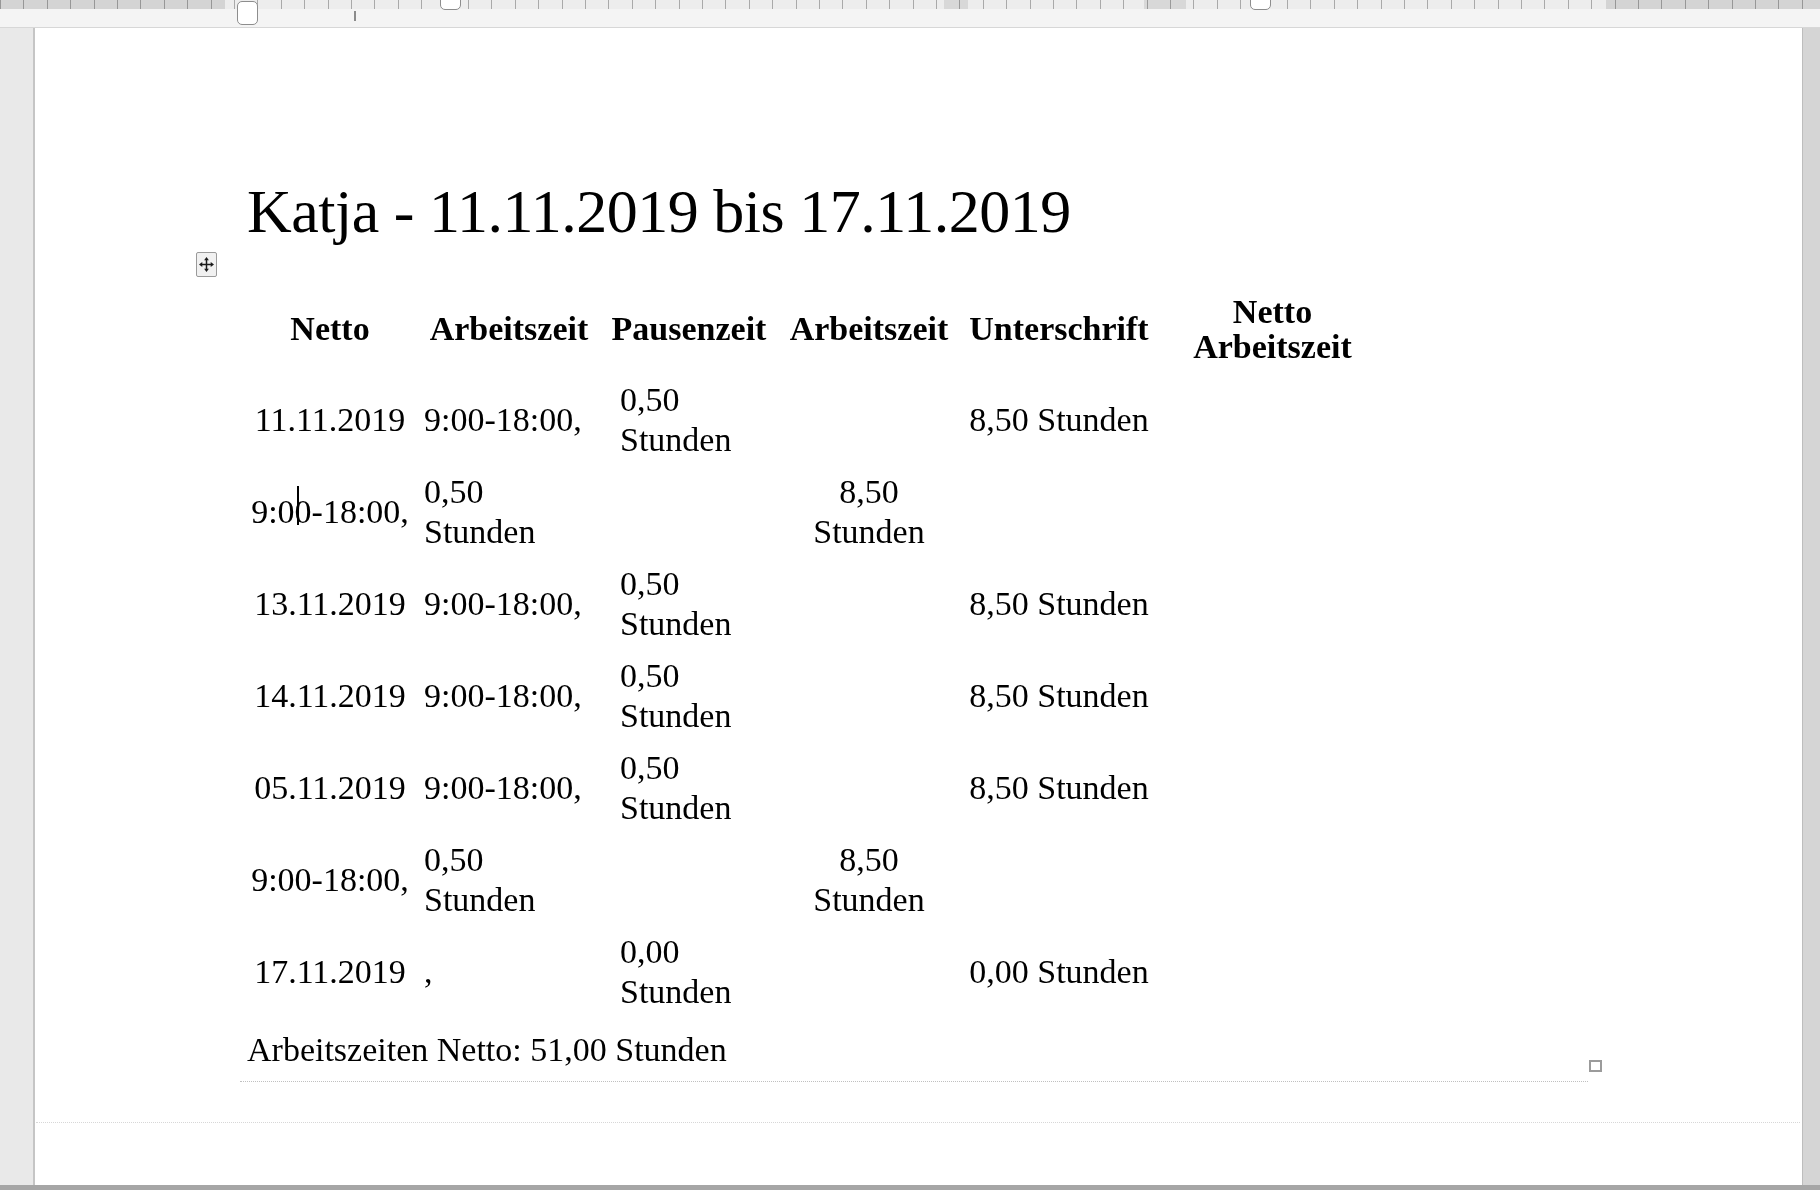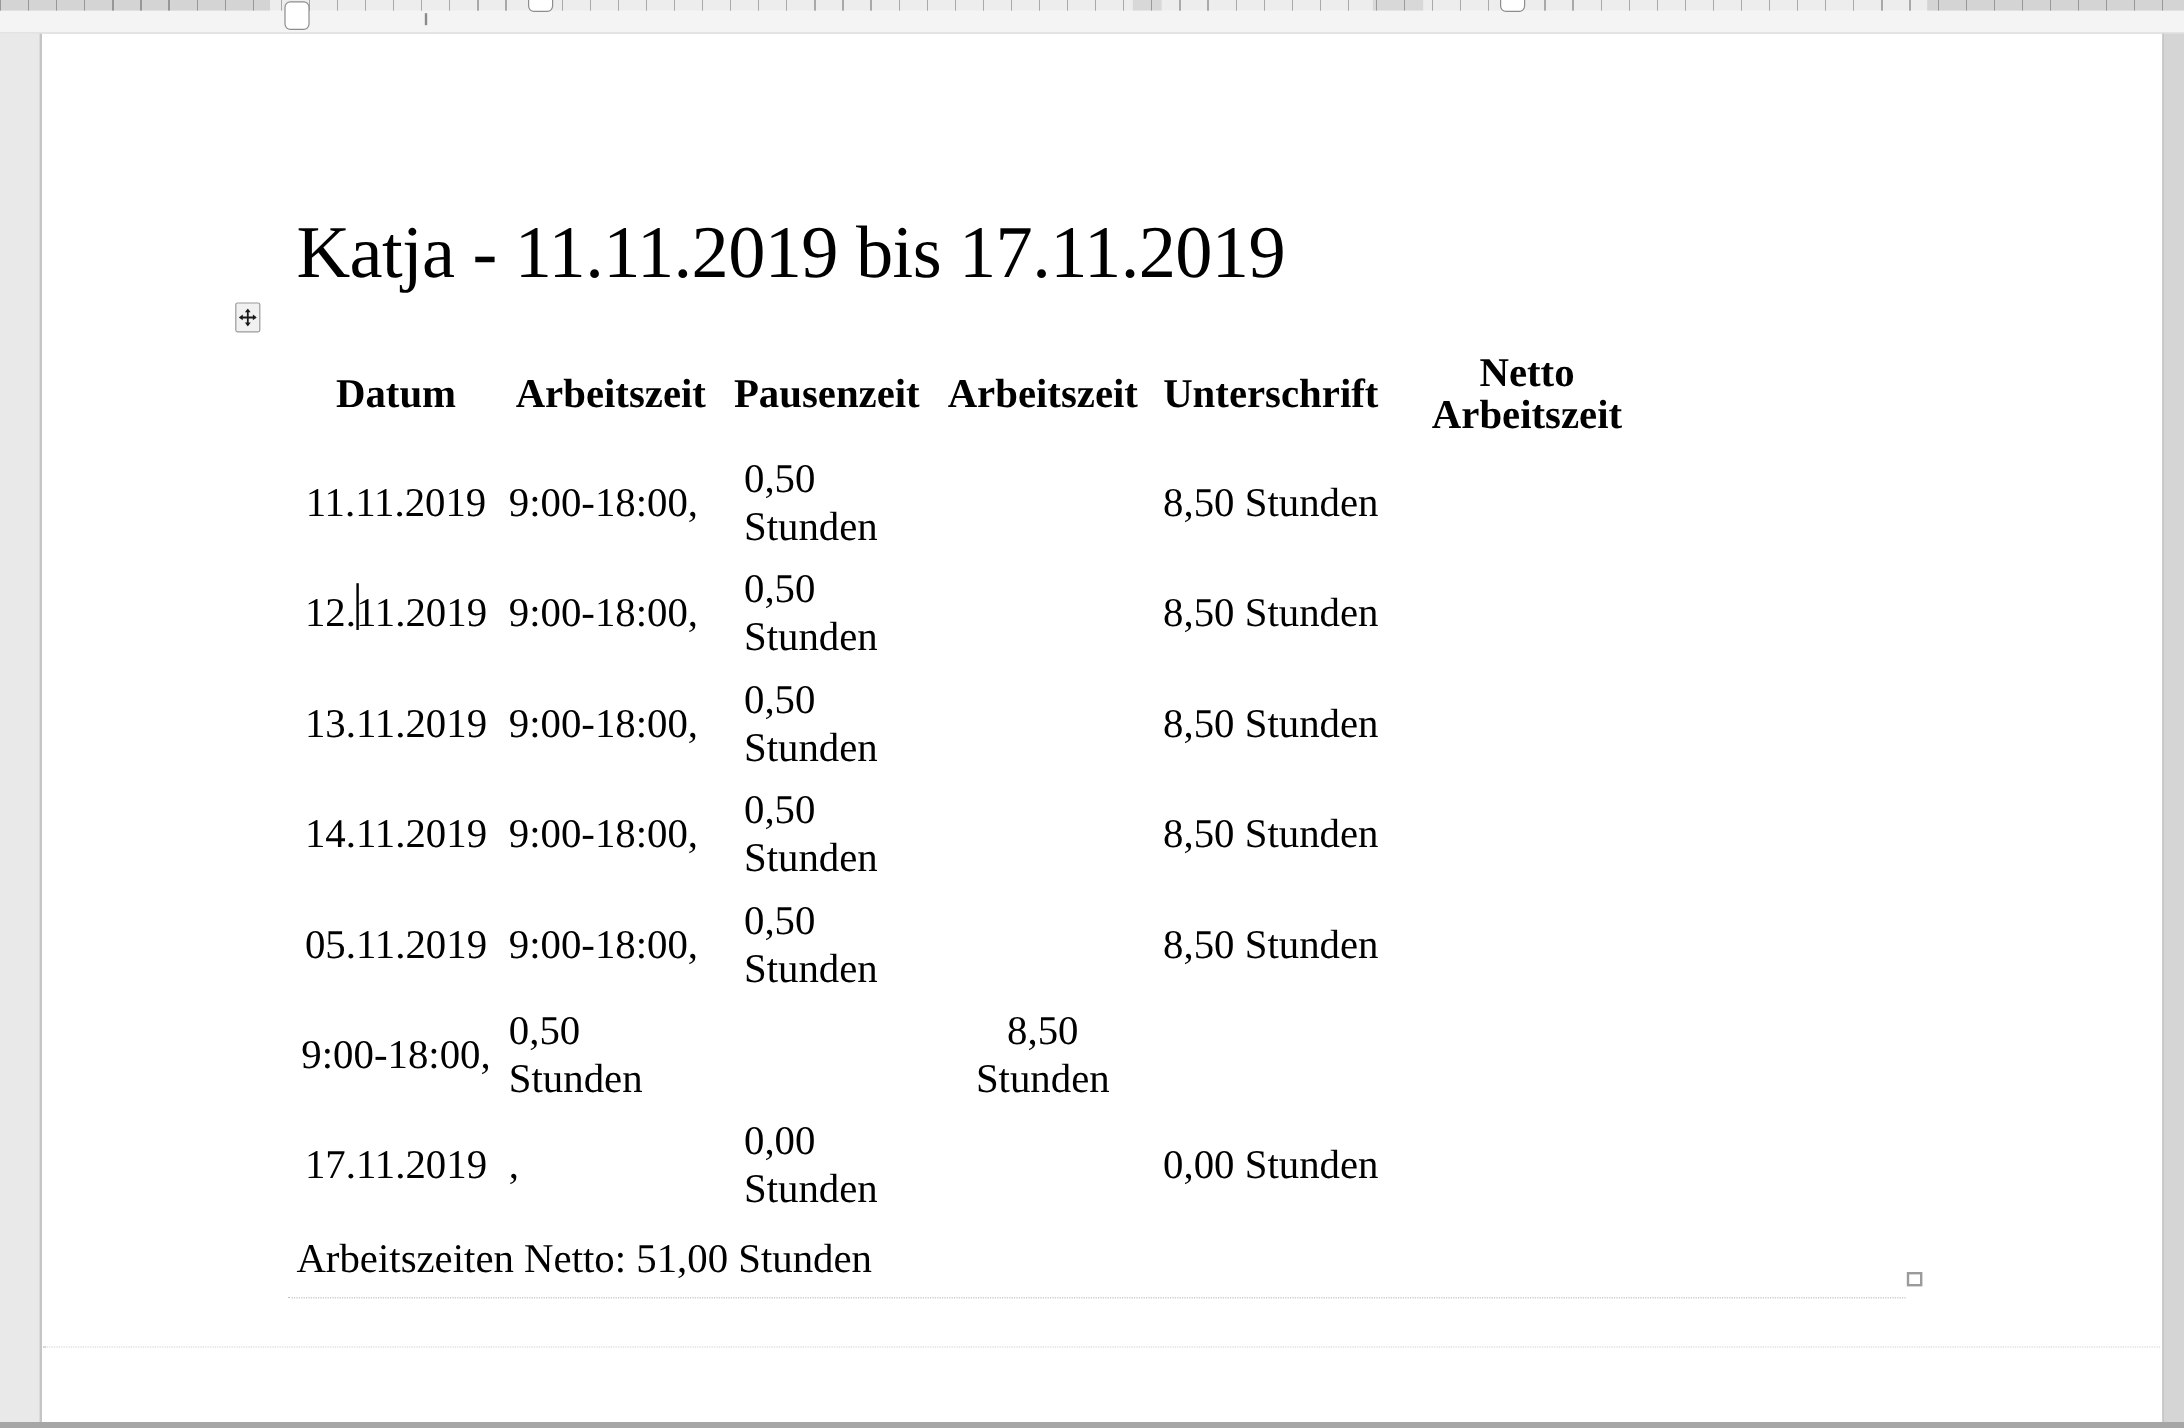--- a/index.html
+++ b/index.html
@@ -80,21 +80,21 @@
     <span>
       <svg width="15" height="15" viewBox="0 0 20 20">
         <path fill="#1a1a1a" d="M10 0 L13.2 4.4 L11 4.4 L11 8.9 L15.6 8.9 L15.6 6.8 L20 10 L15.6 13.2 L15.6 11.1 L11 11.1 L11 15.6 L13.2 15.6 L10 20 L6.8 15.6 L9 15.6 L9 11.1 L4.4 11.1 L4.4 13.2 L0 10 L4.4 6.8 L4.4 8.9 L9 8.9 L9 4.4 L6.8 4.4 Z"></path>
       </svg>
     </span>
   </div>
 
   <div class="tbl">
     <div class="hrow">
       <div class="cell hcell">
-        <span>Datum</span>
+        <span>Netto</span>
       </div>
         <div class="cell hcell">
         <span>Arbeitszeit</span>
       </div>
         <div class="cell hcell">
         <span>Pausenzeit</span>
       </div>
         <div class="cell hcell">
         <span>Arbeitszeit</span>
       </div>
@@ -122,23 +122,20 @@
           <span>8,50 Stunden</span>
         </div>
       <div class="cell">
           <span></span>
         </div>
       <div class="cell">
           <span></span>
         </div>
     </div>
       <div class="trow">
-      <div class="cell">
-          <span>12.11.2019</span>
-        </div>
       <div class="cell">
           <span>9:00-18:00,</span>
         </div>
       <div class="cell">
           <span>0,50 Stunden</span>
         </div>
       <div class="cell">
           <span></span>
         </div>
       <div class="cell">

